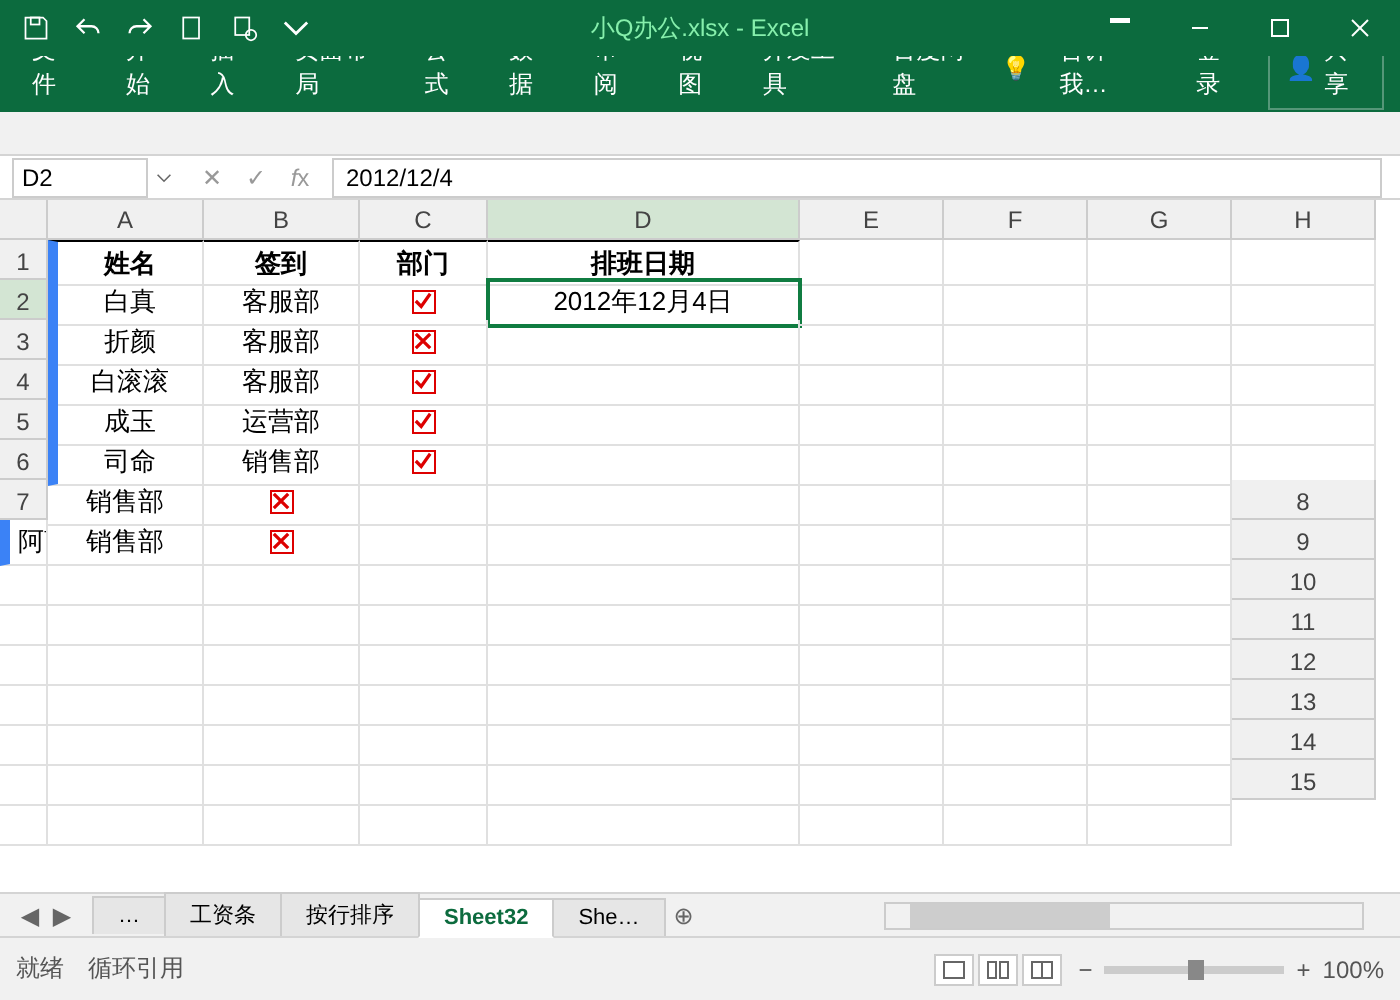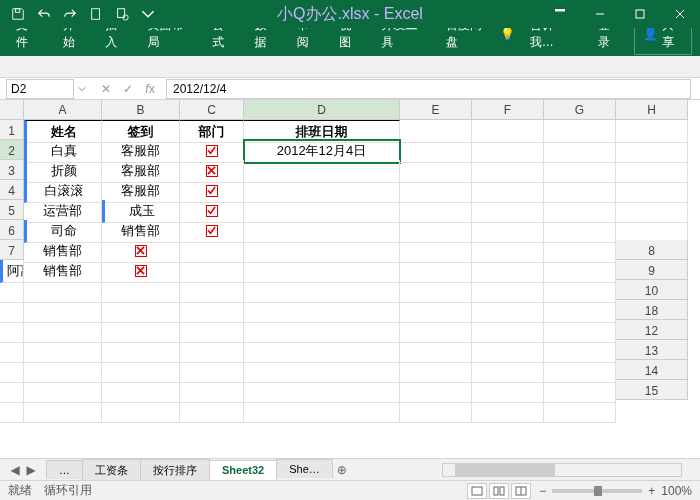--- a/index.html
+++ b/index.html
@@ -1,21 +1,21 @@
 <!DOCTYPE html>
 <html><head>
 <meta charset="utf-8">
 <style>
 *{margin:0;padding:0;box-sizing:border-box;font-family:"Microsoft YaHei","Segoe UI",sans-serif;font-size:12px;user-select:none}
 body{width:700px;height:500px;background:#fff;display:flex;flex-direction:column;overflow:hidden}
 .titlebar{height:28px;background:#0c6b3e;display:flex;align-items:center;color:#fff;position:relative}
 .qat{display:flex;align-items:center;gap:2px;padding-left:6px}
 .qat-btn{width:24px;height:24px;display:flex;align-items:center;justify-content:center;cursor:pointer}
 .qat-btn svg{width:14px;height:14px;fill:#fff;stroke:#fff}
-.title{position:absolute;left:50%;transform:translateX(-50%);font-size:16px;color:#c4b5fd}
+.title{position:absolute;left:50%;transform:translateX(-50%);font-size:12px;color:#86efac}
 .win-controls{margin-left:auto;display:flex}
 .win-btn{width:40px;height:28px;display:flex;align-items:center;justify-content:center;cursor:pointer}
 .win-btn svg{width:10px;height:10px;stroke:#fff;fill:none;stroke-width:1}
 .ribbon-tabs{height:28px;background:#0c6b3e;display:flex;align-items:flex-end;padding:0 4px;color:#fff}
 .file-tab{background:#0c6b3e;color:#fff;padding:5px 12px;cursor:pointer;margin-right:2px}
 .tab{padding:5px 10px;cursor:pointer;color:#fff}
 .tab-right{margin-left:auto;display:flex;align-items:center;gap:4px;padding-right:4px}
 .share-btn{background:#0c6b3e;border:1px solid rgba(255,255,255,0.3);padding:3px 8px;display:flex;align-items:center;gap:4px;cursor:pointer;color:#fff}
 .ribbon-body{height:22px;background:#f1f1f1;border-bottom:1px solid #d4d4d4}
 .formula-bar{height:22px;background:#fff;border-bottom:1px solid #d4d4d4;display:flex;align-items:center}
@@ -25,37 +25,37 @@
 .fx-btn{width:20px;height:20px;display:flex;align-items:center;justify-content:center;cursor:pointer}
 .formula-input{flex:1;height:20px;border:1px solid #ccc;padding:2px 6px;font-size:12px;margin-right:9px}
 .sheet-area{flex:1;display:flex;overflow:hidden;position:relative;background:#fff}
 .grid{display:grid;grid-template-columns:24px 78px 78px 64px 156px 72px 72px 72px 72px;grid-auto-rows:20px}
 .corner{background:#f0f0f0;border-right:1px solid #ccc;border-bottom:1px solid #ccc}
 .col-head{background:#f0f0f0;border-right:1px solid #ccc;border-bottom:1px solid #ccc;text-align:center;line-height:20px;font-size:12px;color:#444}
 .col-head.sel{background:#d3e5d3}
 .row-head{background:#f0f0f0;border-right:1px solid #ccc;border-bottom:1px solid #ccc;text-align:center;line-height:22px;font-size:12px;color:#444}
 .row-head.sel{background:#d3e5d3}
 .cell{border-right:1px solid #e0e0e0;border-bottom:1px solid #e0e0e0;line-height:22px;padding:0 4px;text-align:center;font-size:13px;height:23px;overflow:hidden;white-space:nowrap}
-.bl{border-left:3px solid #3b82f6}
+.bl{border-left:5px solid #3b82f6}
 .bt{border-top:1px solid #000}
 .hdr{font-weight:700}
 .active-cell{outline:2px solid #107c41;outline-offset:-1px}
 .chk{display:inline-flex;align-items:center;justify-content:center;width:12px;height:12px;border:1.5px solid;margin-top:4px}
 .chk.red{border-color:#d00;color:#d00}
 .chk svg{width:9px;height:9px}
 .sheet-tabs{height:22px;background:#f1f1f1;border-top:1px solid #d4d4d4;display:flex;align-items:center}
 .st-nav{display:flex;gap:2px;padding:0 8px}
 .st-nav-btn{width:14px;height:14px;cursor:pointer;color:#666;display:flex;align-items:center;justify-content:center}
-.st-list{display:flex;align-items:flex-start;height:100%}
+.st-list{display:flex;align-items:flex-end;height:100%}
 .st{padding:3px 12px;border:1px solid #ccc;border-bottom:none;background:#e6e6e6;cursor:pointer;font-size:11px;margin-right:-1px}
 .st.active{background:#fff;border-bottom:1px solid #fff;color:#0c6b3e;font-weight:700;position:relative;top:1px}
 .st-add{width:20px;display:flex;align-items:center;justify-content:center;cursor:pointer;color:#666}
 .hscroll{margin-left:auto;width:240px;height:14px;background:#f1f1f1;border:1px solid #ccc;position:relative;margin-right:18px}
 .hscroll-thumb{position:absolute;left:12px;top:0;width:100px;height:100%;background:#cdcdcd}
-.status-bar{height:20px;background:#f1f1f1;border-top:1px solid #d4d4d4;display:flex;align-items:center;padding:0 8px;font-size:11px;color:#555}
+.status-bar{height:32px;background:#f1f1f1;border-top:1px solid #d4d4d4;display:flex;align-items:center;padding:0 8px;font-size:11px;color:#555}
 .status-right{margin-left:auto;display:flex;align-items:center;gap:8px}
 .view-btns{display:flex;gap:2px}
 .view-btn{width:20px;height:16px;border:1px solid #ccc;cursor:pointer;background:#fff;display:flex;align-items:center;justify-content:center}
 .zoom{display:flex;align-items:center;gap:6px}
 .zoom-slider{width:90px;height:4px;background:#ccc;position:relative}
 .zoom-thumb{width:8px;height:10px;background:#888;position:absolute;left:42px;top:-3px}
 </style>
 </head>
 <body>
 
@@ -216,22 +216,22 @@
           <svg viewBox="0 0 10 10">
             <path d="M1 5l3 3 5-7" fill="none" stroke="currentColor" stroke-width="1.8"></path>
           </svg>
         </span></div>
       <div class="cell bordered"></div>
       <div class="cell"></div>
       <div class="cell"></div>
       <div class="cell"></div>
       <div class="cell"></div>
       <div class="row-head">5</div>
+      <div class="cell bordered bl">成玉</div>
       <div class="cell bordered">运营部</div>
-      <div class="cell bordered bl">成玉</div>
       <div class="cell bordered"><span class="chk red">
           <svg viewBox="0 0 10 10">
             <path d="M1 5l3 3 5-7" fill="none" stroke="currentColor" stroke-width="1.8"></path>
           </svg>
         </span></div>
       <div class="cell bordered"></div>
       <div class="cell"></div>
       <div class="cell"></div>
       <div class="cell"></div>
       <div class="cell"></div>
@@ -284,21 +284,21 @@
       <div class="cell"></div>
       <div class="row-head">10</div>
       <div class="cell"></div>
       <div class="cell"></div>
       <div class="cell"></div>
       <div class="cell"></div>
       <div class="cell"></div>
       <div class="cell"></div>
       <div class="cell"></div>
       <div class="cell"></div>
-      <div class="row-head">18</div>
+      <div class="row-head">11</div>
       <div class="cell"></div>
       <div class="cell"></div>
       <div class="cell"></div>
       <div class="cell"></div>
       <div class="cell"></div>
       <div class="cell"></div>
       <div class="cell"></div>
       <div class="cell"></div>
       <div class="row-head">12</div>
       <div class="cell"></div>

